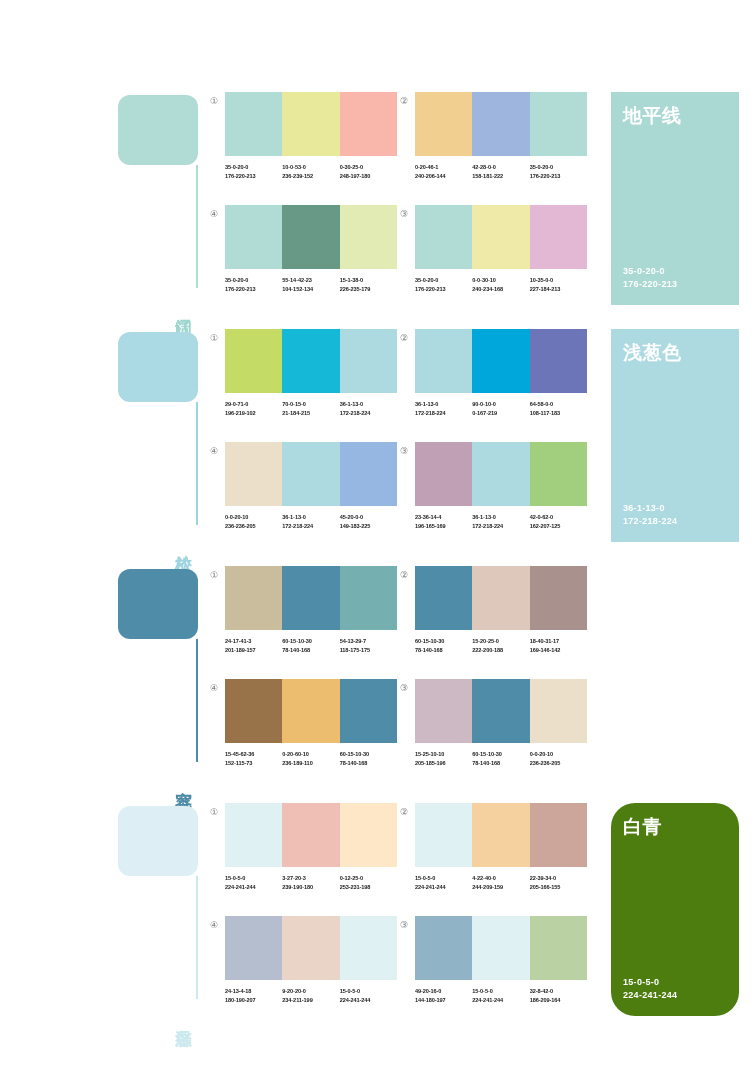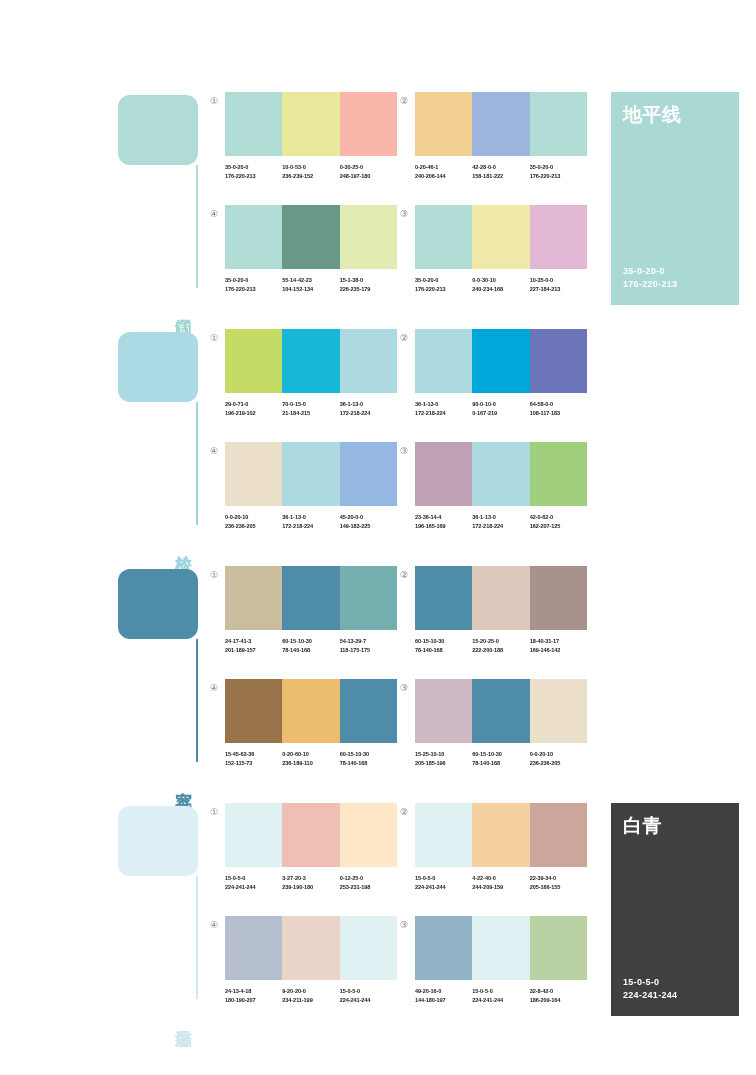--- a/index.html
+++ b/index.html
@@ -117,21 +117,21 @@
     width: 128px;
     height: 213px;
     padding: 12px 12px;
   }
   .panel-title {
     font-size: 19px;
     line-height: 24px;
     font-weight: bold;
     color: #ffffff;
     letter-spacing: 0.5px;
-    font-family: Liberation Mono, monospace;
+    font-family: Liberation Sans, sans-serif;
   }
   .panel-codes {
     position: absolute;
     left: 12px;
     bottom: 14px;
     font-size: 9px;
     line-height: 13px;
     font-weight: bold;
     color: #ffffff;
     letter-spacing: 0.3px;
@@ -333,20 +333,27 @@
             <div class="code">
               <span class="cmyk">36-1-13-0</span>
               <span class="rgb">172-218-224</span>
             </div>
             <div class="code">
               <span class="cmyk">42-0-62-0</span>
               <span class="rgb">162-207-125</span>
             </div>
           </div>
         </div>
+        <div class="panel" style="background: rgb(172, 218, 224);">
+          <div class="panel-title">浅葱色</div>
+          <div class="panel-codes">
+            <span>36-1-13-0</span>
+            <span>172-218-224</span>
+          </div>
+        </div>
       </div>
       <div class="row" style="top: 566px; height: 213px;">
         <div class="left-col">
           <div class="chip" style="background: rgb(78, 140, 168);"></div>
           <div class="rule" style="background: rgb(78, 140, 168);"></div>
           <div class="v-label" style="color: rgb(78, 140, 168);">宽容</div>
         </div>
         <div class="set c1 r1">
           <div class="set-num">①</div>
           <div class="swatches">
@@ -523,21 +530,21 @@
             <div class="code">
               <span class="cmyk">15-0-5-0</span>
               <span class="rgb">224-241-244</span>
             </div>
             <div class="code">
               <span class="cmyk">32-8-42-0</span>
               <span class="rgb">186-209-164</span>
             </div>
           </div>
         </div>
-        <div class="panel" style="background: #404040;">
+        <div class="panel" style="background: #4d7c0f; border-radius: 24px;">
           <div class="panel-title">白青</div>
           <div class="panel-codes">
             <span>15-0-5-0</span>
             <span>224-241-244</span>
           </div>
         </div>
       </div>
     </div>
 </div>
 

